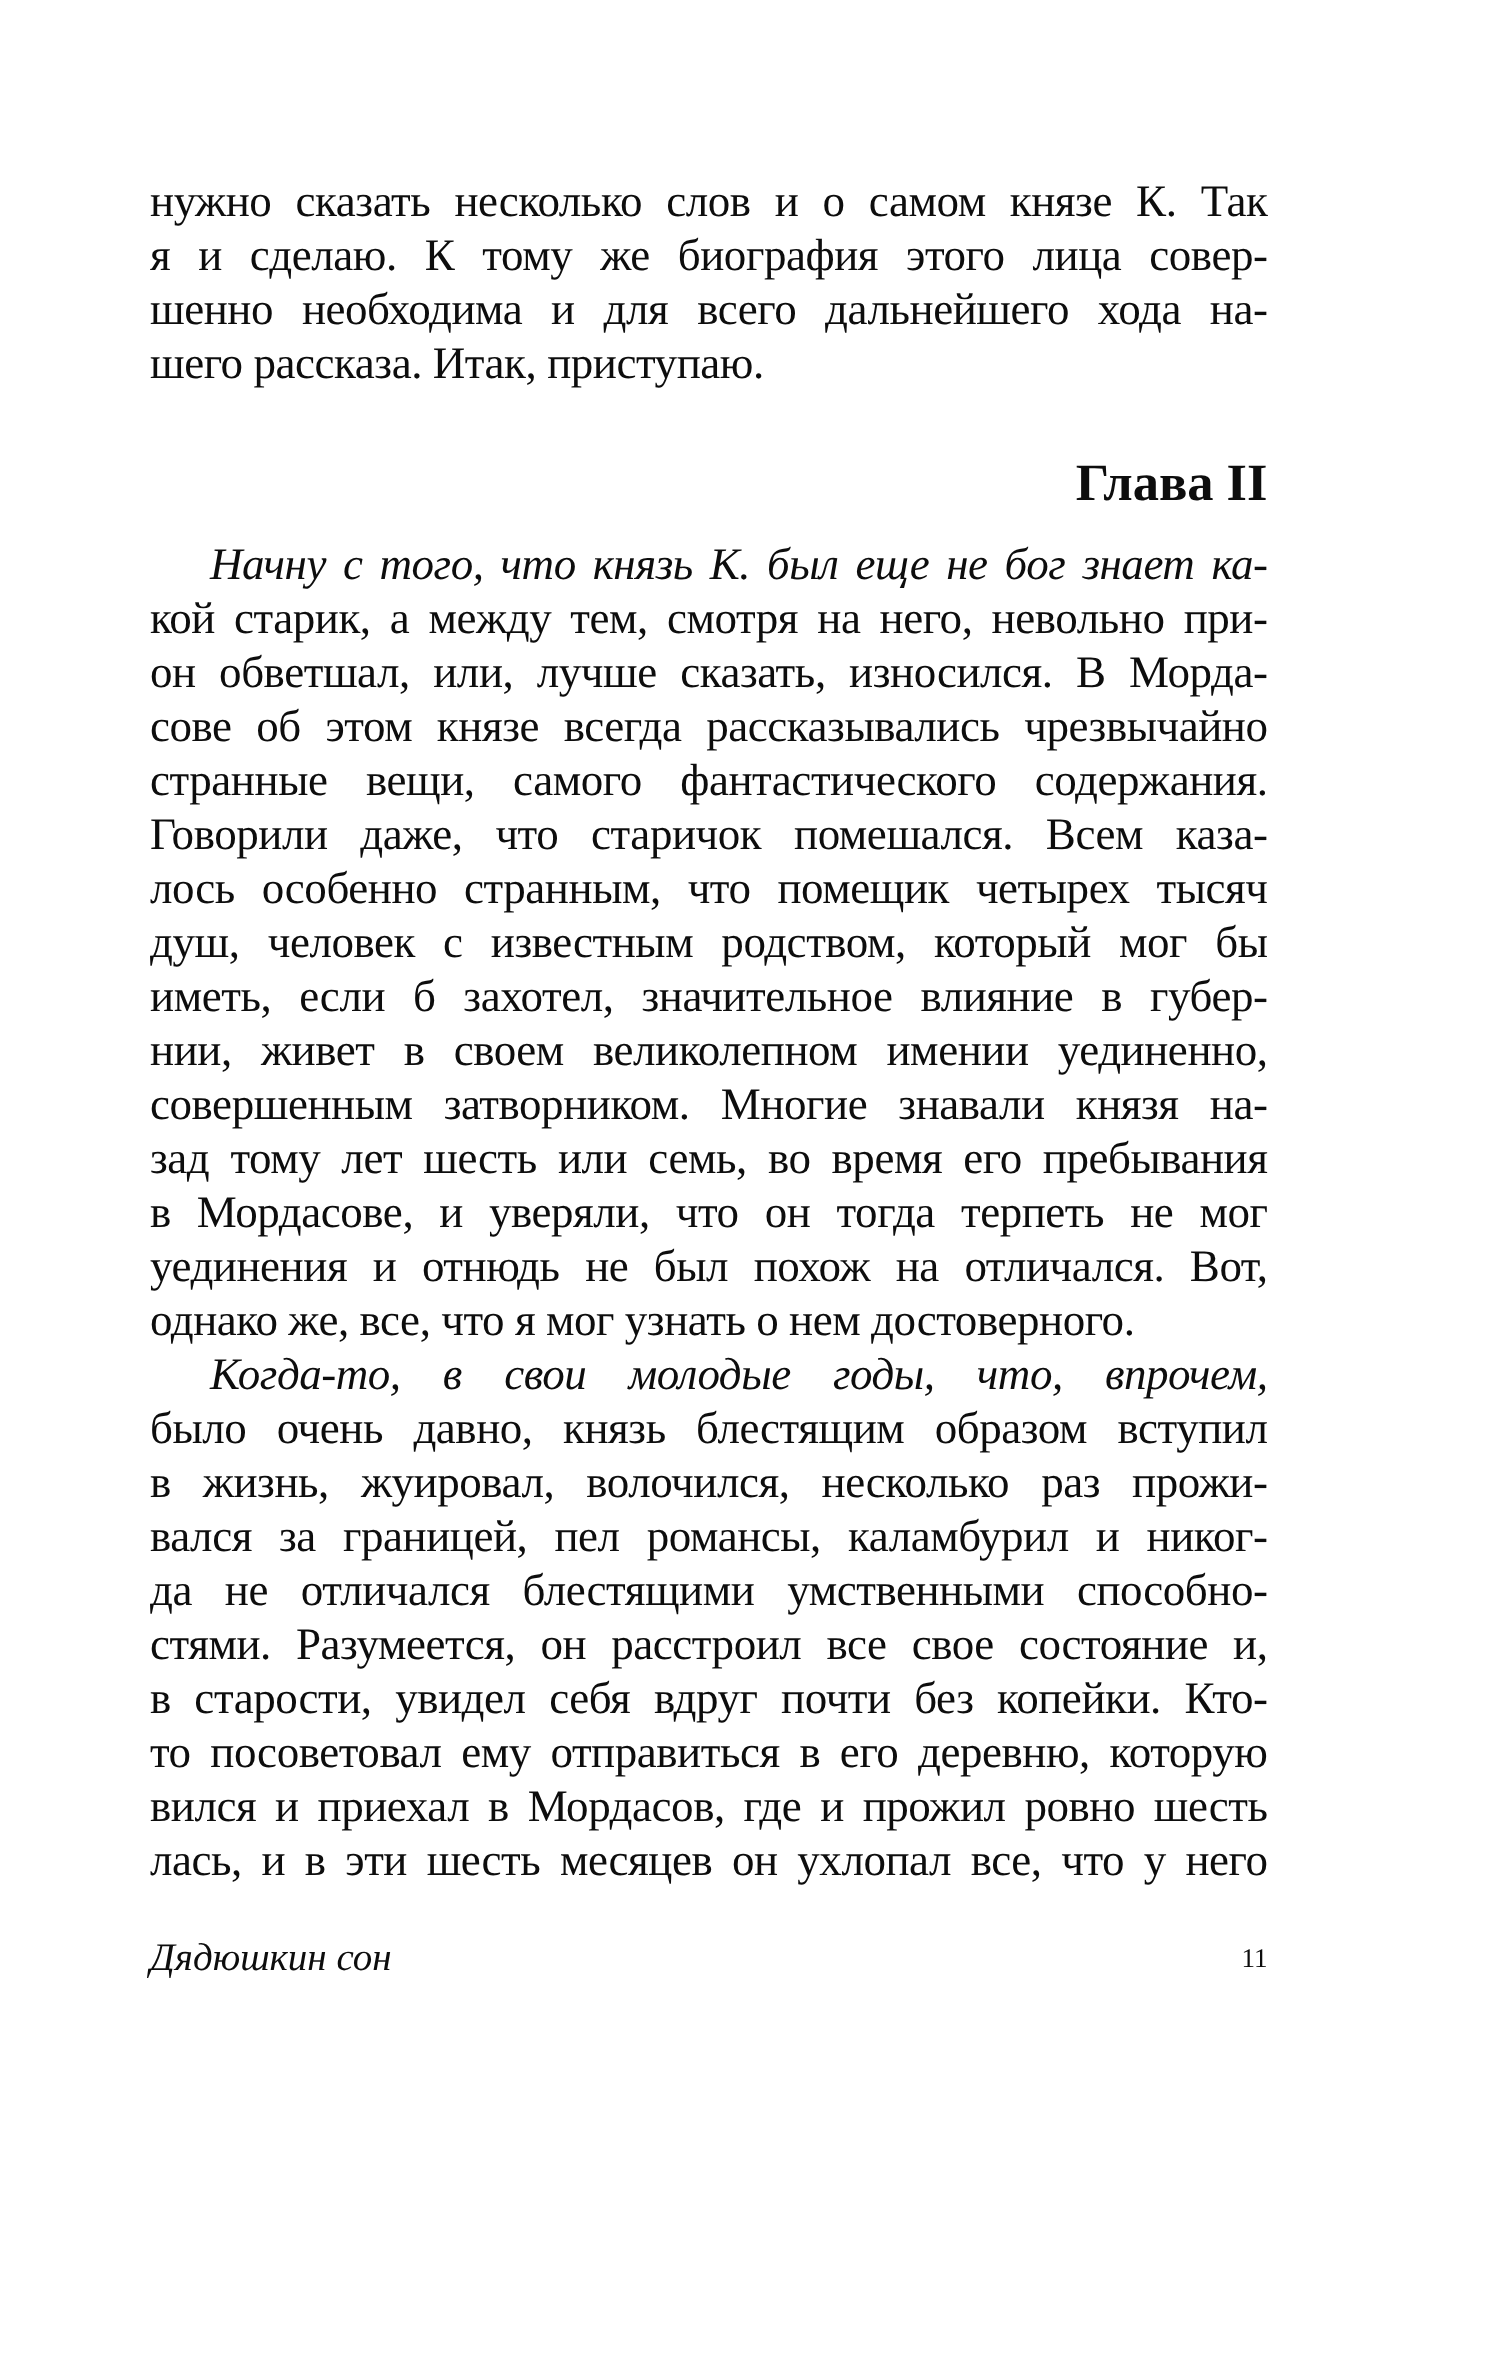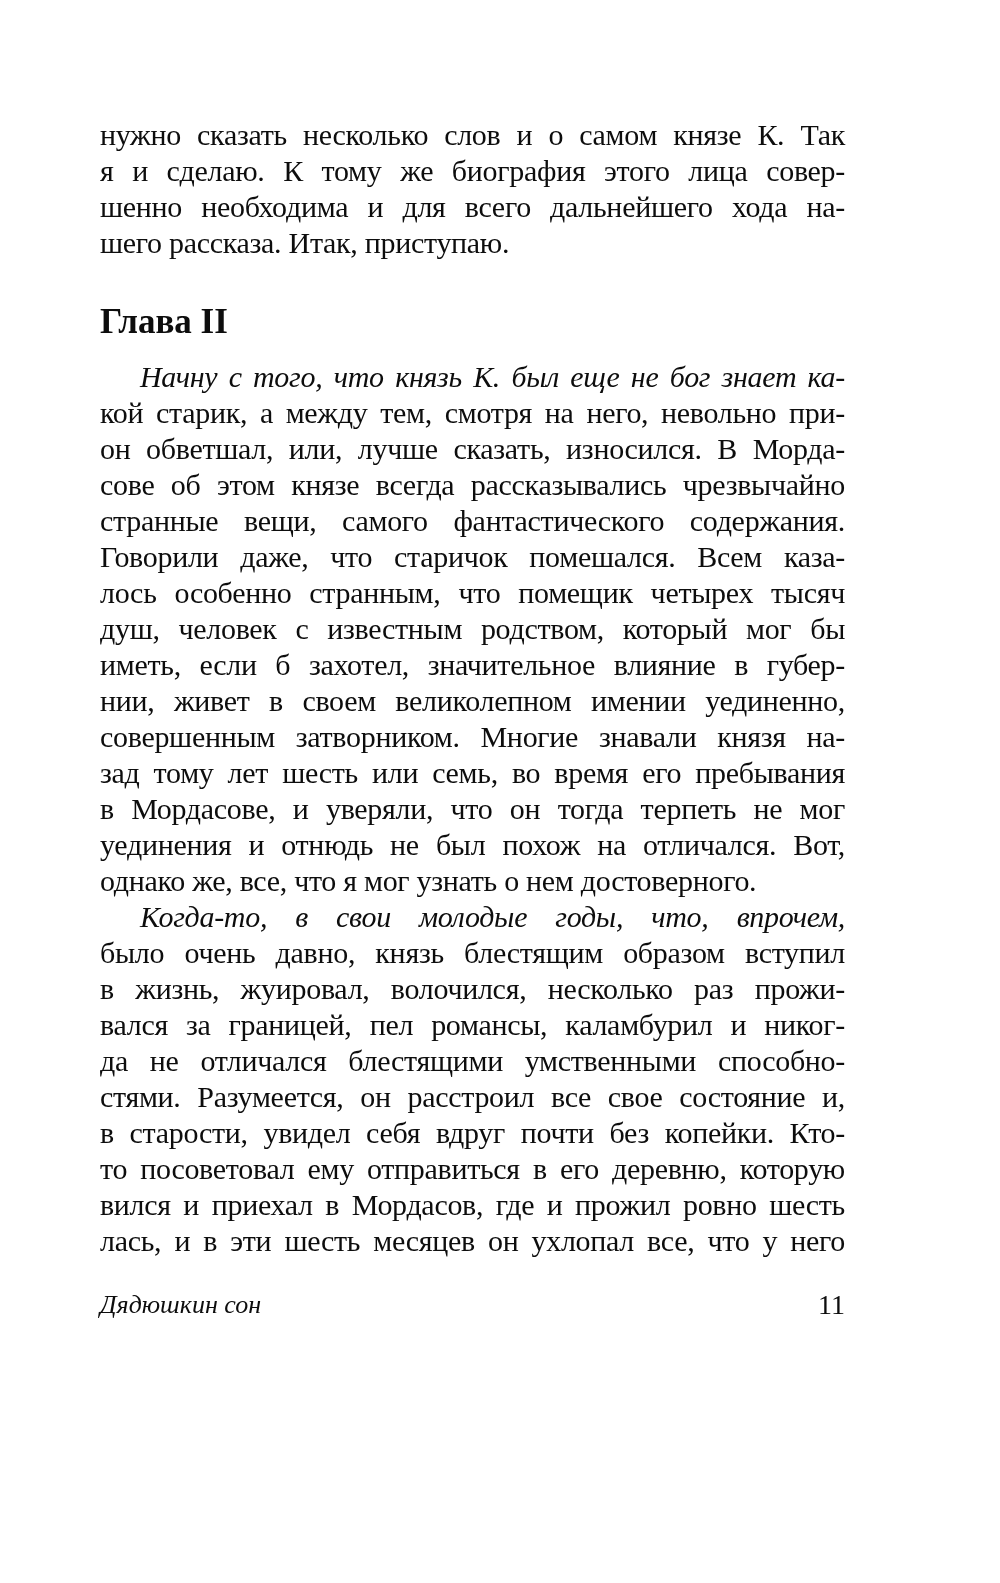--- a/index.html
+++ b/index.html
@@ -41,37 +41,37 @@
   .line.indent {
     text-indent: 40px;
     font-style: italic;
   }
   .chapter-heading {
     width: 745px;
     margin: 40px 0 16px 0;
     font-size: 35px;
     line-height: 42px;
     font-weight: bold;
-    text-align: left;
+    text-align: right;
     letter-spacing: 0;
   }
   .footer {
     width: 745px;
     margin-top: 30px;
     display: flex;
     justify-content: space-between;
     align-items: flex-start;
   }
   .book-title {
     font-style: italic;
     font-size: 26px;
     line-height: 32px;
   }
   .page-number {
-    font-size: 28px;
+    font-size: 18px;
     line-height: 32px;
     margin-left: 39px;
   }
 </style>
 </head>
 <body>
 
 <div class="page">
   <div class="body-text">
     <div class="paragraph">

